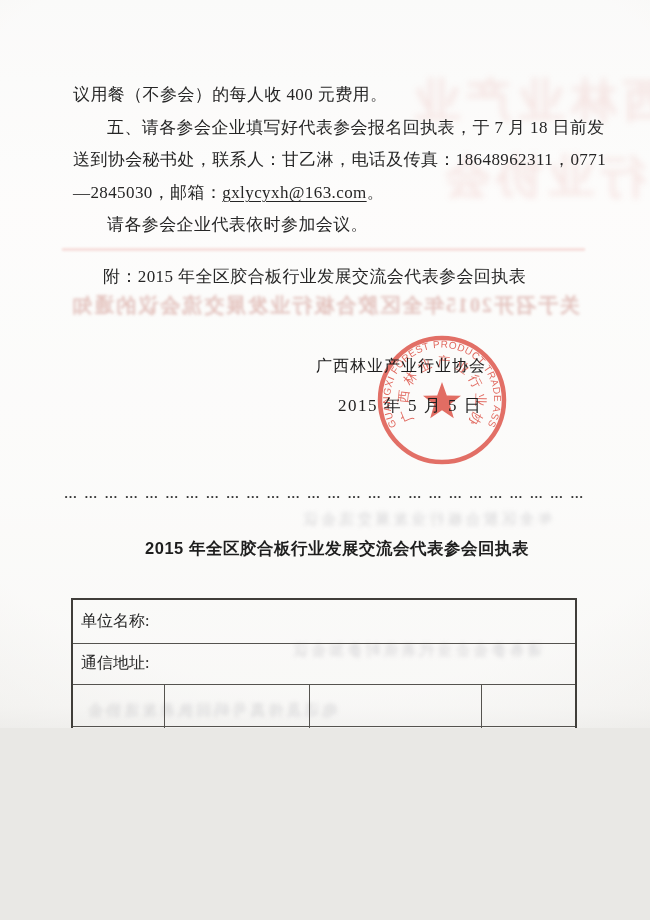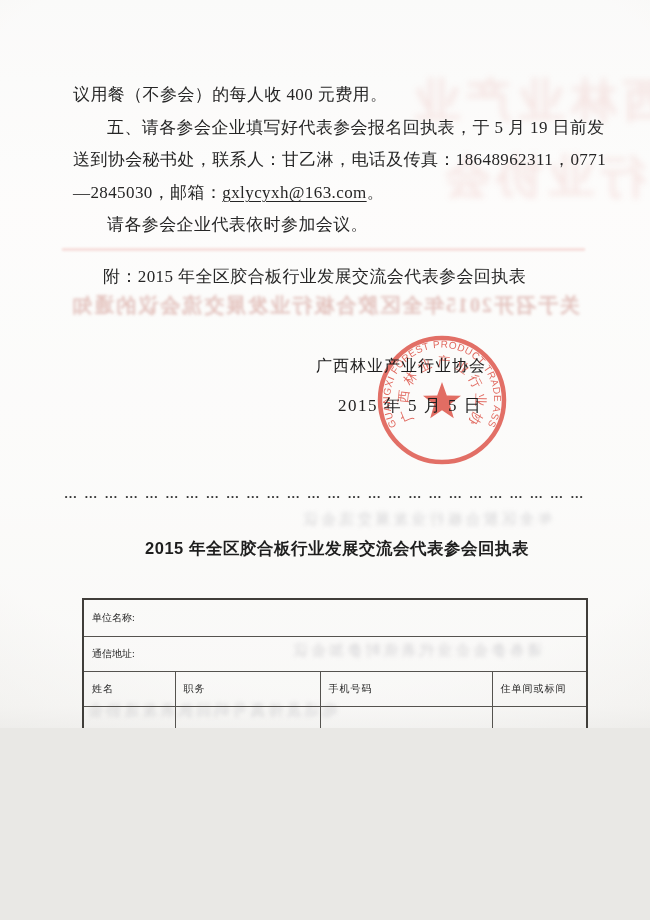--- a/index.html
+++ b/index.html
@@ -13,23 +13,23 @@
   }
   .abs{position:absolute;white-space:nowrap;}
   .line{font-size:17px;letter-spacing:.4px;color:#262626;}
   .email{text-decoration:underline;text-underline-offset:3px;}
   .sig{font-size:16px;letter-spacing:1px;color:#1f1f1f;z-index:5;}
   .date{font-size:17px;letter-spacing:1.5px;}
   .dots{font-size:13px;font-weight:bold;letter-spacing:2px;color:#333;width:520px;overflow:hidden;}
   .form-title{width:650px;text-align:center;font-family:"Liberation Sans","DejaVu Sans",sans-serif;
     font-weight:700;font-size:16.5px;letter-spacing:.5px;color:#1e1e1e;}
   table.reply{
-    position:absolute;left:82px;top:598px;width:504px;height:209px;
+    position:absolute;left:71px;top:598px;width:504px;height:209px;
     border-collapse:collapse;table-layout:fixed;z-index:4;background:transparent;
-    font-size:10px;color:#262626;
+    font-size:16px;color:#262626;
   }
   table.reply td{border:1px solid #55534f;padding:2px 8px;vertical-align:middle;background:transparent;}
   table.reply{border:2px solid #403e3a;}
   table.reply td.hdr{letter-spacing:1px;}
   .rowA{height:37px;} .rowB{height:35px;} .rowC{height:35px;}
   .rowD{height:35px;} .rowE{height:32px;} .rowF{height:35px;}
   .pagenum{font-size:14px;color:#2f2f2f;}
   
   #seal{position:absolute;left:372px;top:330px;width:140px;height:140px;z-index:3;opacity:.92;}
   
@@ -52,21 +52,21 @@
   <div class="ghost-seam"></div>
   <div class="ghost ghost-red-title abs" style="left:58px;top:292px;width:534px;text-align:center;">关于召开2015年全区胶合板行业发展交流会议的通知</div>
   <div class="ghost ghost-gray abs" style="left:300px;top:510px;">年全区胶合板行业发展交流会议</div>
   <div class="ghost ghost-gray abs" style="left:290px;top:641px;">请各参会企业代表依时参加会议</div>
   <div class="ghost ghost-gray abs" style="left:85px;top:701px;">电话及传真号码回执表发送协会</div>
   <div class="ghost ghost-gray abs" style="left:85px;top:756px;">参会企业填写好代表参会报名表</div>
   <div class="ghost ghost-gray abs" style="left:70px;top:810px;">住宿统一安排 费用自理 会议期间</div>
   <div class="ghost ghost-gray abs" style="left:70px;top:833px;">各参会企业代表依时参加会议 于</div>
 
   <div class="abs line" style="left:73px;top:83px;">议用餐（不参会）的每人收 400 元费用。</div>
-  <div class="abs line" style="left:107px;top:116px;">五、请各参会企业填写好代表参会报名回执表，于 5 月 19 日前发</div>
+  <div class="abs line" style="left:107px;top:116px;">五、请各参会企业填写好代表参会报名回执表，于 7 月 18 日前发</div>
   <div class="abs line" style="left:73px;top:148px;">送到协会秘书处，联系人：甘乙淋，电话及传真：18648962311，0771</div>
   <div class="abs line" style="left:73px;top:181px;text-align:right;"><span>—2845030，邮箱：</span><span class="email">gxlycyxh@163.com</span><span>。</span></div>
   <div class="abs line" style="left:107px;top:213px;">请各参会企业代表依时参加会议。</div>
   <div class="abs line" style="left:103px;top:265px;">附：2015 年全区胶合板行业发展交流会代表参会回执表</div>
 
   <svg id="seal" viewBox="0 0 140 140">
     <defs>
       <path id="engArc" d="M 25,95.8 A 52,52 0 1,1 115,95.8" fill="none"></path>
       <path id="cnArc" d="M 42.2,89.5 A 34,34 0 1,1 97.8,89.5" fill="none"></path>
     </defs>
@@ -94,26 +94,20 @@
         <col style="width:172px">
         <col style="width:95px">
       </colgroup>
     <tbody>
         <tr class="rowA">
           <td colspan="4">单位名称:</td>
         </tr>
     <tr class="rowB">
           <td colspan="4">通信地址:</td>
         </tr>
-    <tr class="rowC">
-      <td class="hdr">姓名</td>
-      <td class="hdr">职务</td>
-      <td class="hdr">手机号码</td>
-      <td class="hdr">住单间或标间</td>
-    </tr>
     <tr class="rowD">
           <td></td>
           <td></td>
           <td></td>
           <td></td>
         </tr>
     <tr class="rowE">
           <td></td>
           <td></td>
           <td></td>

